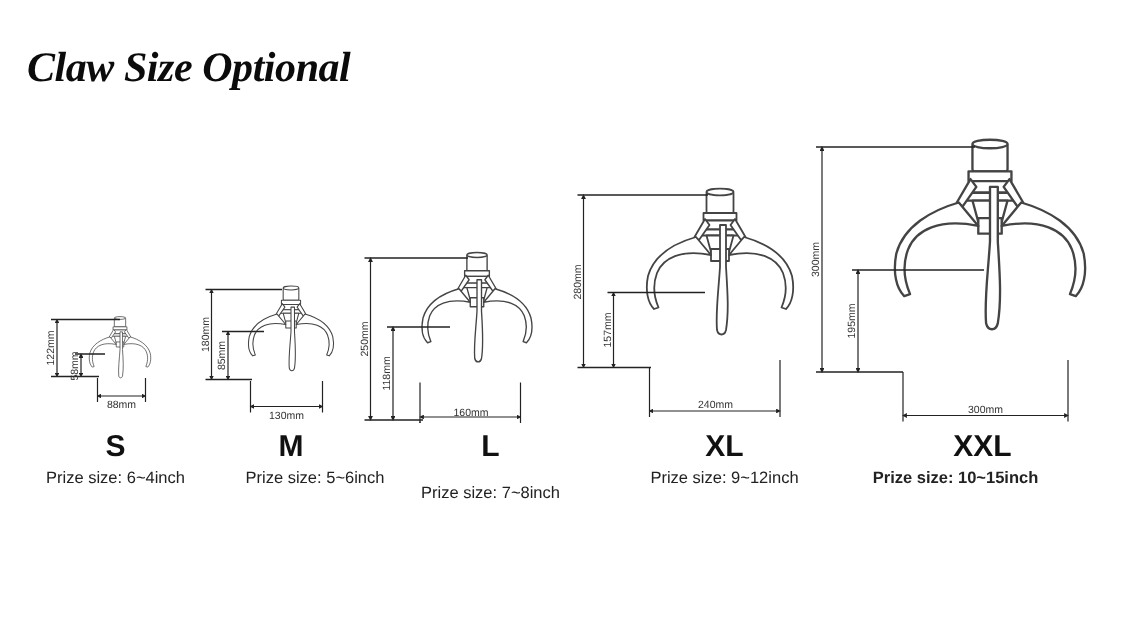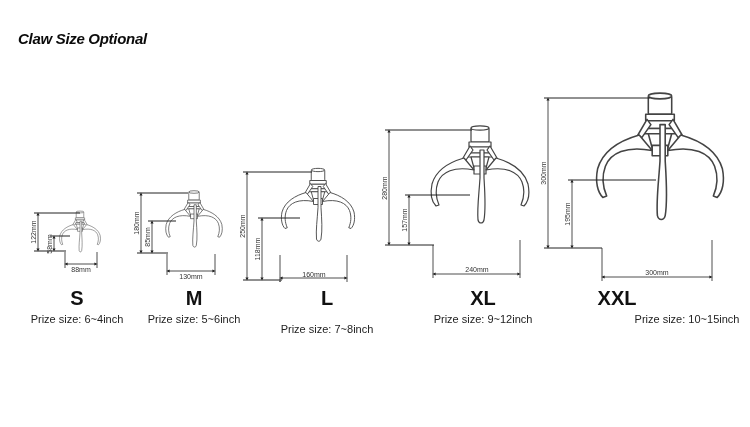--- a/index.html
+++ b/index.html
@@ -1,20 +1,20 @@
 <!DOCTYPE html>
 <html><head>
   <meta charset="utf-8">
   <style>
     html, body { margin: 0; padding: 0; background: #ffffff; }
     body { width: 750px; height: 427px; position: relative; overflow: hidden; font-family: "Liberation Sans", sans-serif; color: #111; }
     .title {
       position: absolute; left: 18px; top: 30px;
-      font-family: Liberation Sans, sans-serif; font-weight: bold; font-style: italic;
-      font-size: 15px; letter-spacing: -0.3px; color: #0b0b0b;
+      font-family: Liberation Serif, serif; font-weight: bold; font-style: italic;
+      font-size: 28px; letter-spacing: -0.3px; color: #0b0b0b;
     }
     svg.diagram { position: absolute; left: 0; top: 0; }
     .size-label {
       position: absolute; transform: translateX(-50%);
       font-family: "Liberation Sans", sans-serif; font-weight: bold; font-size: 20px; color: #111;
       white-space: nowrap;
     }
     .prize-label {
       position: absolute; transform: translateX(-50%);
       font-family: "Liberation Sans", sans-serif; font-size: 11px; color: #222;
@@ -133,22 +133,22 @@
     <line x1="712" y1="240" x2="712" y2="281" stroke="#222" stroke-width="0.8"></line>
     <line x1="603" y1="277" x2="711" y2="277" stroke="#222" stroke-width="0.8" marker-start="url(#arr)" marker-end="url(#arr)"></line>
     <text class="dim-text" x="657" y="275" text-anchor="middle">300mm</text>
   </g>
 </svg>
 
 <div class="size-label" style="left:77px; top:287px;">S</div>
 <div class="prize-label" style="left:77px; top:313px;">Prize size: 6~4inch</div>
 
 <div class="size-label" style="left:194px; top:287px;">M</div>
-<div class="prize-label" style="left:194px; top:313px;">Prize size: 5~6inch</div>
+<div class="prize-label" style="left:210px; top:313px;">Prize size: 5~6inch</div>
 
 <div class="size-label" style="left:327px; top:287px;">L</div>
 <div class="prize-label" style="left:327px; top:323px;">Prize size: 7~8inch</div>
 
 <div class="size-label" style="left:483px; top:287px;">XL</div>
 <div class="prize-label" style="left:483px; top:313px;">Prize size: 9~12inch</div>
 
-<div class="size-label" style="left:617px; top:287px;">XXL</div>
-<div class="prize-label" style="left:687px; top:313px;">Prize size: 10~15inch</div>
+<div class="size-label" style="left:655px; top:287px;">XXL</div>
+<div class="prize-label" style="left:637px; top:313px;font-weight:bold;">Prize size: 10~15inch</div>
 
 </body></html>

